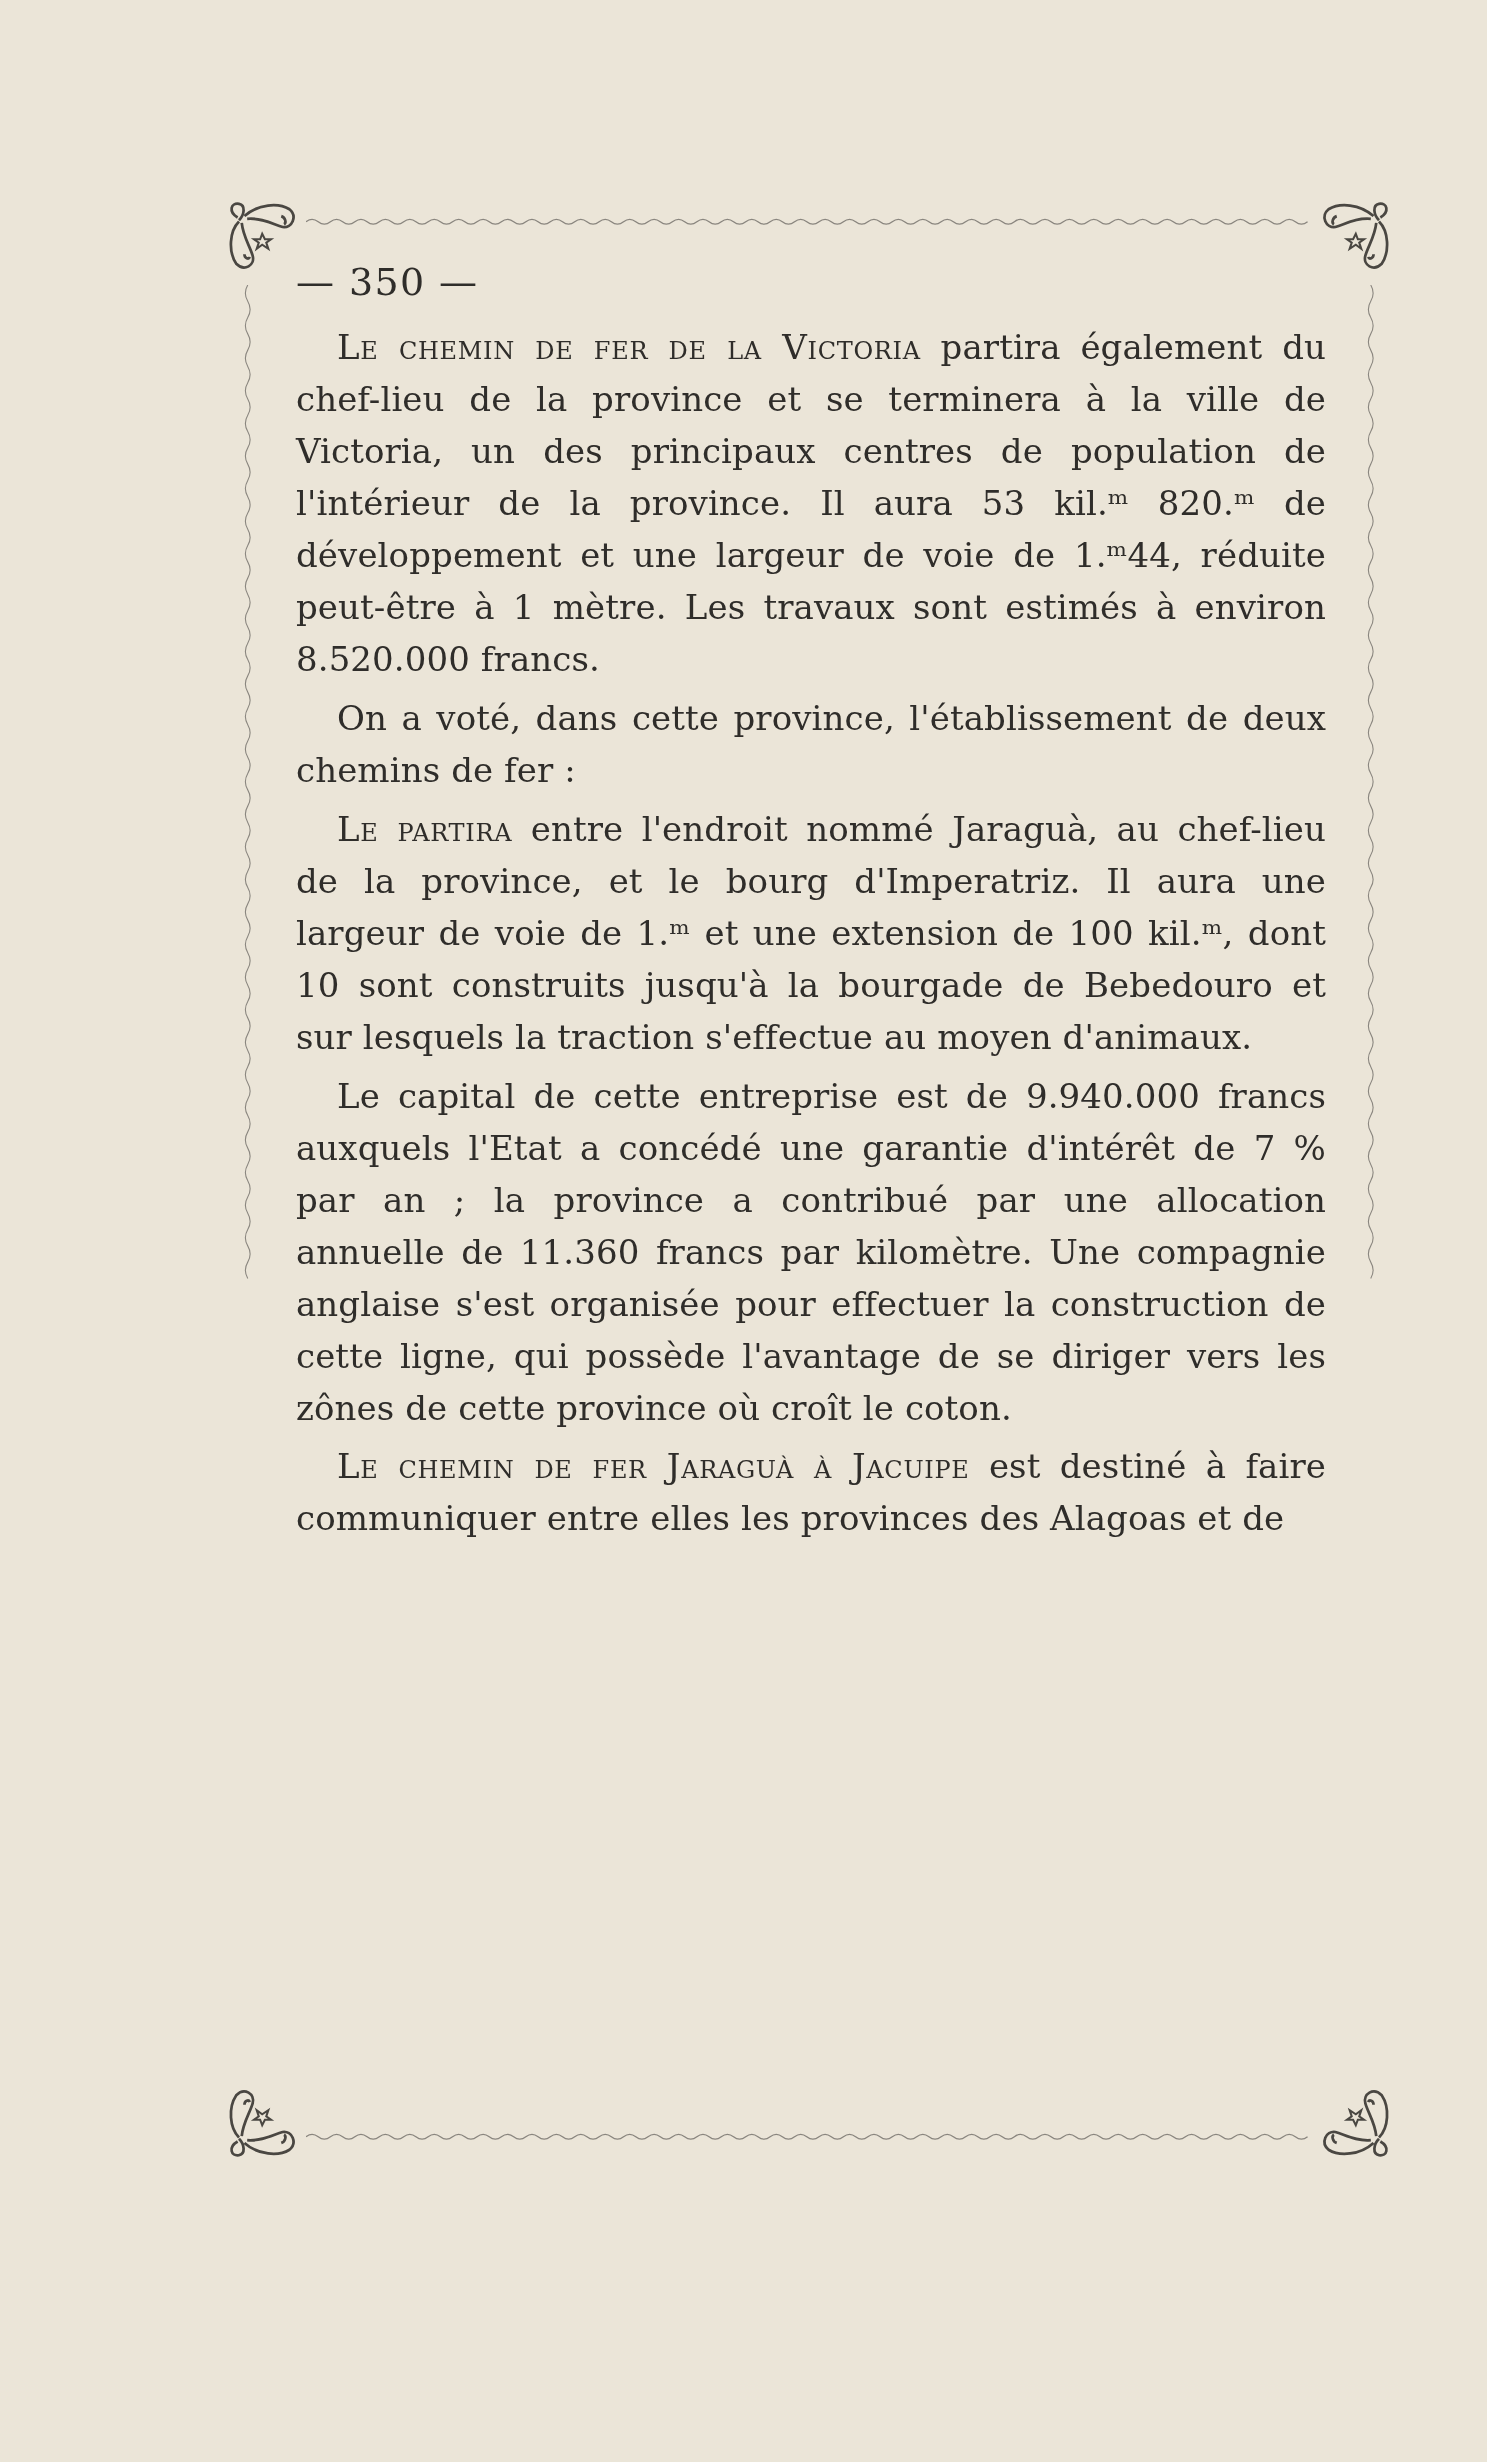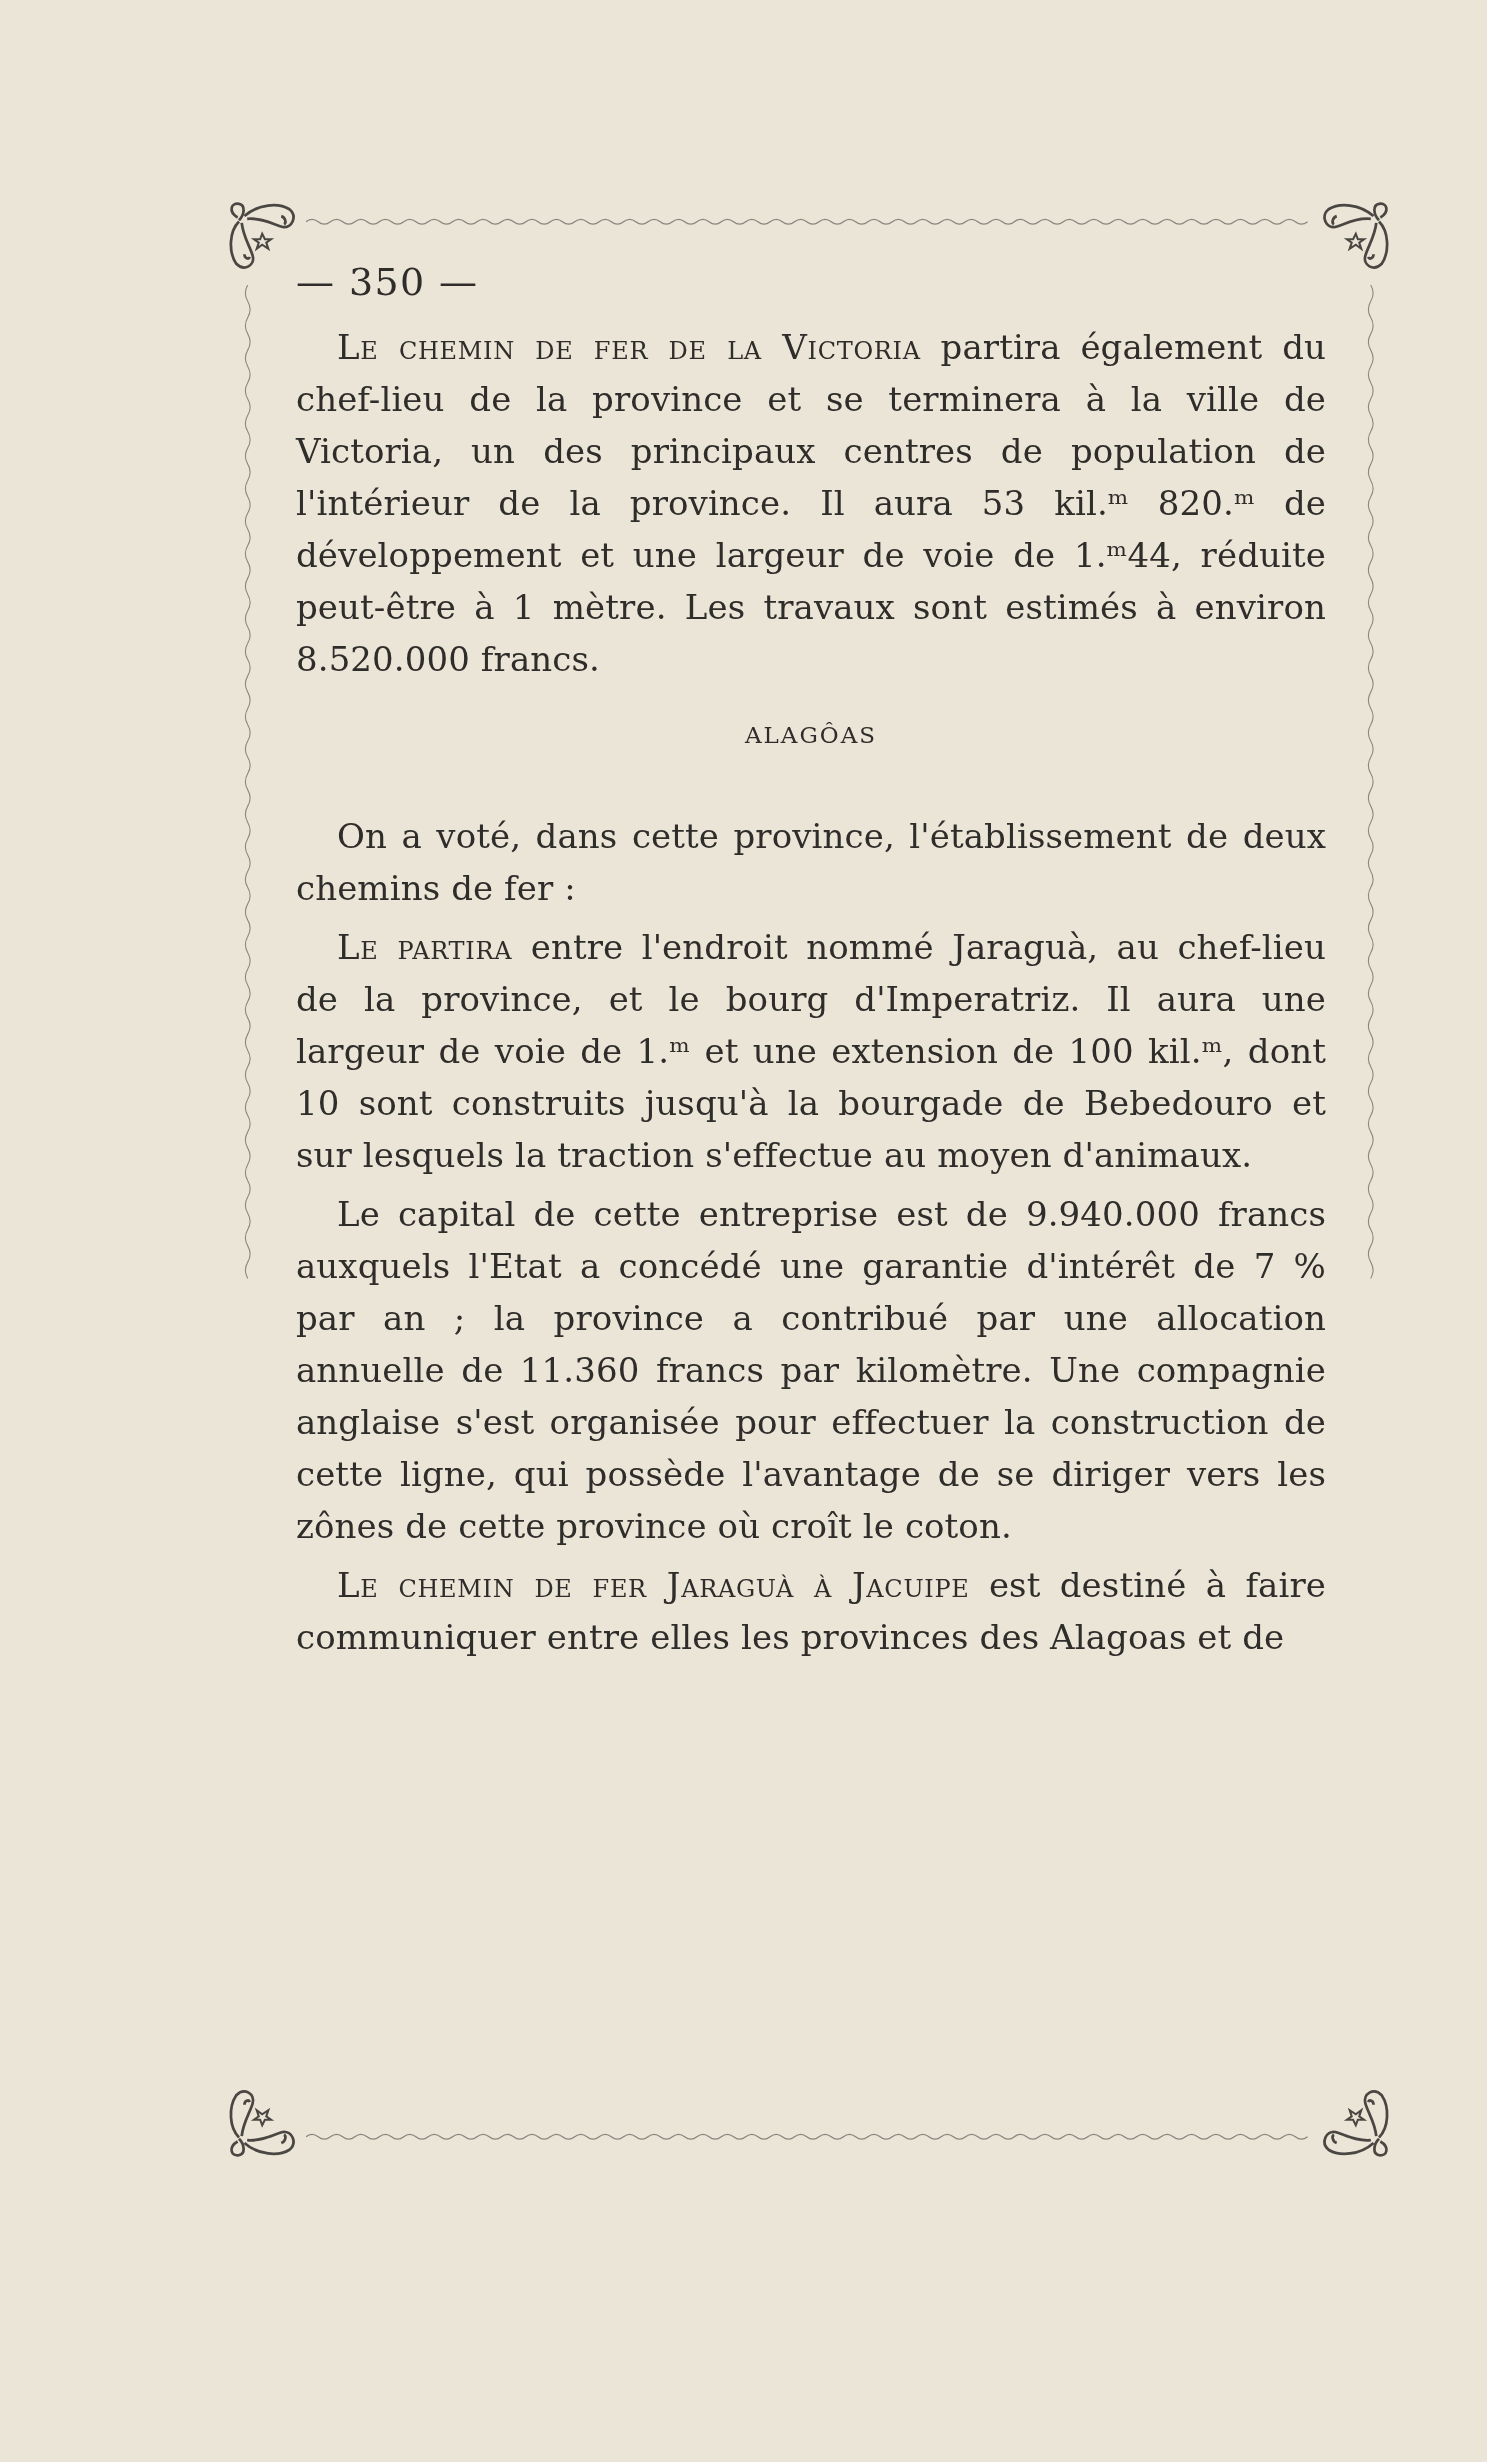--- a/index.html
+++ b/index.html
@@ -142,21 +142,20 @@
 <div class="content">
   <div class="page-number">— 350 —</div>
 
 
   <p class="para indent">
     <span class="sc">Le chemin de fer de la Victoria</span><span> partira également du chef-lieu de la province et se terminera à la ville de Victoria, un des principaux centres de population de l'intérieur de la province. Il aura 53 kil.ᵐ 820.ᵐ de développement et une largeur de voie de 1.ᵐ44, réduite peut-être à 1 mètre. Les travaux sont estimés à environ 8.520.000 francs.</span>
   </p>
 
 
 
-  <div class="section-heading">ALAGÔAS</div>
 
   <p class="para indent">On a voté, dans cette province, l'établissement de deux chemins de fer :</p>
 
   <p class="para indent">
     <span class="sc">Le partira</span><span> entre l'endroit nommé Jaraguà, au chef-lieu de la province, et le bourg d'Imperatriz. Il aura une largeur de voie de 1.ᵐ et une extension de 100 kil.ᵐ, dont 10 sont construits jusqu'à la bourgade de Bebedouro et sur lesquels la traction s'effectue au moyen d'animaux.</span>
   </p>
 
   <p class="para indent">Le capital de cette entreprise est de 9.940.000 francs auxquels l'Etat a concédé une garantie d'intérêt de 7 % par an ; la province a contribué par une allocation annuelle de 11.360 francs par kilomètre. Une compagnie anglaise s'est organisée pour effectuer la construction de cette ligne, qui possède l'avantage de se diriger vers les zônes de cette province où croît le coton.</p>
 
   <p class="para indent">

